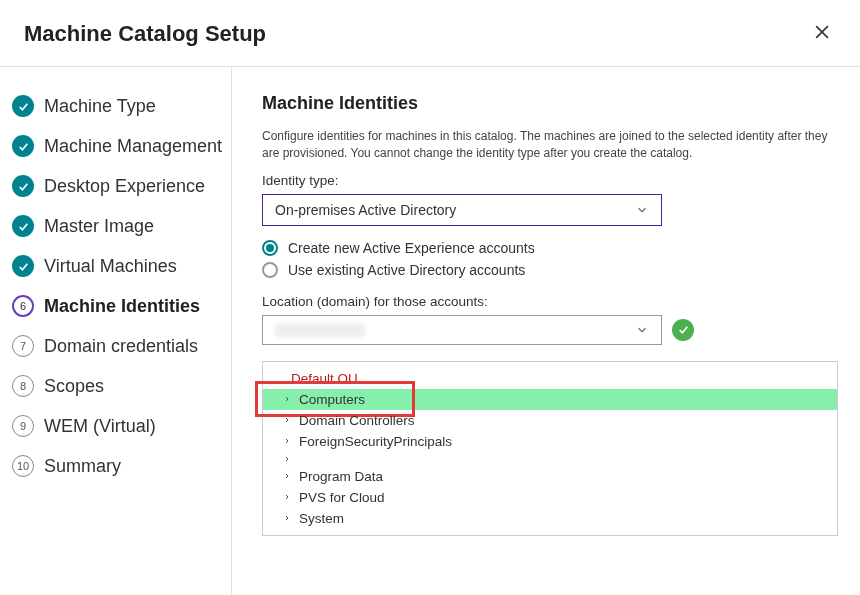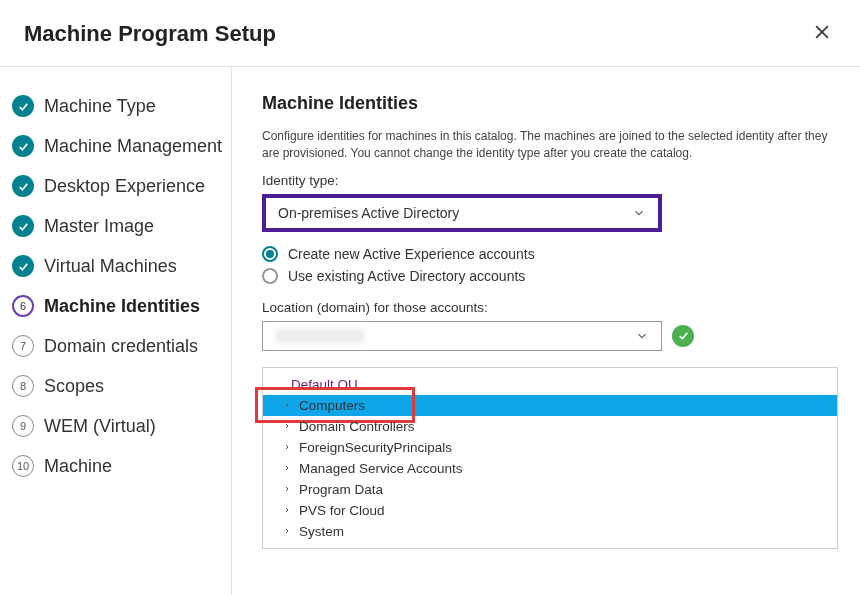--- a/index.html
+++ b/index.html
@@ -15,45 +15,45 @@
   .step-done svg { width: 13px; height: 13px; display: block; }
   .step-current { border: 2px solid #6b3fb8; color: #333; background: #fff; font-size: 11px; }
   .step-pending { border: 1px solid #888; color: #555; background: #fff; font-size: 11px; }
   .step-label { font-size: 18px; color: #333; }
   .step.current .step-label { font-weight: 600; color: #222; }
   .content { flex: 1; padding: 26px 22px 0 30px; overflow-y: auto; }
   .content h2 { font-size: 18px; font-weight: 600; color: #222; margin-bottom: 14px; }
   .desc { font-size: 12px; color: #444; line-height: 1.45; margin-bottom: 10px; }
   .field-label { font-size: 13.5px; color: #333; margin-bottom: 6px; }
   .select-wrap { position: relative; width: 400px; margin-bottom: 14px; }
-  .select { border: 4px solid #4c1d95; padding: 7px 12px; font-size: 14px; color: #333; background: #fff; display: flex; justify-content: space-between; align-items: center; cursor: pointer; }
+  .select { border: 1px solid #4c1d95; padding: 7px 12px; font-size: 14px; color: #333; background: #fff; display: flex; justify-content: space-between; align-items: center; cursor: pointer; }
   .chev-down { width: 14px; height: 14px; }
   .radio-row { display: flex; align-items: center; margin-bottom: 6px; font-size: 14px; color: #333; }
   .radio { width: 16px; height: 16px; border-radius: 50%; border: 2px solid #999; margin-right: 10px; display: inline-block; position: relative; }
   .radio.selected { border-color: #00838f; }
   .radio.selected::after { content: ""; position: absolute; width: 8px; height: 8px; background: #00838f; border-radius: 50%; top: 2px; left: 2px; }
   .radio-group { margin-bottom: 16px; }
   .domain-row { display: flex; align-items: center; margin-bottom: 16px; }
   .domain-select { width: 400px; border: 1px solid #999; padding: 7px 12px; font-size: 14px; color: #333; background: #fff; display: flex; justify-content: space-between; align-items: center; cursor: pointer; margin-right: 10px; }
   .domain-select .blurtext { color: transparent; background: #eee; border-radius: 2px; width: 90px; height: 14px; display: inline-block; filter: blur(2px); }
   .check-circle { width: 22px; height: 22px; border-radius: 50%; background: #4caf50; display: flex; align-items: center; justify-content: center; }
   .check-circle svg { width: 13px; height: 13px; }
   .ou-list { border: 1px solid #ccc; width: 100%; padding: 6px 0; }
   .ou-item { display: flex; align-items: center; padding: 3px 0 3px 20px; font-size: 13.5px; color: #333; cursor: pointer; position: relative; }
-  .ou-item.default { color: #701a75; padding-left: 28px; }
+  .ou-item.default { color: #b91c1c; padding-left: 28px; }
   .ou-item .chev-right { width: 8px; height: 8px; margin-right: 8px; flex-shrink: 0; }
-  .ou-item.selected { background: #0ea5e9; }
+  .ou-item.selected { background: #86efac; }
   .highlight-box { position: absolute; border: 3px solid #e03a3a; left: -8px; top: -8px; right: auto; width: 160px; height: 36px; pointer-events: none; }
   .ou-item.selected-wrapper { position: relative; }
 </style>
 </head>
 <body>
 
 <div class="header">
-  <h1>Machine Program Setup</h1>
+  <h1>Machine Catalog Setup</h1>
   <button class="close-btn">
     <svg viewBox="0 0 24 24" width="20" height="20" stroke="#333" stroke-width="2" fill="none">
         <line x1="5" y1="5" x2="19" y2="19"></line>
         <line x1="19" y1="5" x2="5" y2="19"></line>
       </svg>
   </button>
 </div>
 
 <div class="body">
   <div class="sidebar" id="sidebar">
@@ -108,21 +108,21 @@
       <div class="step">
         <div class="step-icon step-pending">8</div>
         <span class="step-label">Scopes</span>
       </div>
       <div class="step">
         <div class="step-icon step-pending">9</div>
         <span class="step-label">WEM (Virtual)</span>
       </div>
       <div class="step">
         <div class="step-icon step-pending">10</div>
-        <span class="step-label">Machine</span>
+        <span class="step-label">Summary</span>
       </div>
     </div>
 
   <div class="content">
     <h2>Machine Identities</h2>
     <p class="desc">Configure identities for machines in this catalog. The machines are joined to the selected identity after they are provisioned. You cannot change the identity type after you create the catalog.</p>
 
     <div class="field-label">Identity type:</div>
     <div class="select-wrap">
       <div class="select">
@@ -177,21 +177,20 @@
         <div class="ou-item">
           <svg class="chev-right" viewBox="0 0 24 24" fill="none" stroke="#555" stroke-width="3">
             <polyline points="9 6 15 12 9 18"></polyline>
           </svg>
           <span>ForeignSecurityPrincipals</span>
         </div>
         <div class="ou-item">
           <svg class="chev-right" viewBox="0 0 24 24" fill="none" stroke="#555" stroke-width="3">
             <polyline points="9 6 15 12 9 18"></polyline>
           </svg>
-          <span>Managed Service Accounts</span>
         </div>
         <div class="ou-item">
           <svg class="chev-right" viewBox="0 0 24 24" fill="none" stroke="#555" stroke-width="3">
             <polyline points="9 6 15 12 9 18"></polyline>
           </svg>
           <span>Program Data</span>
         </div>
         <div class="ou-item">
           <svg class="chev-right" viewBox="0 0 24 24" fill="none" stroke="#555" stroke-width="3">
             <polyline points="9 6 15 12 9 18"></polyline>

